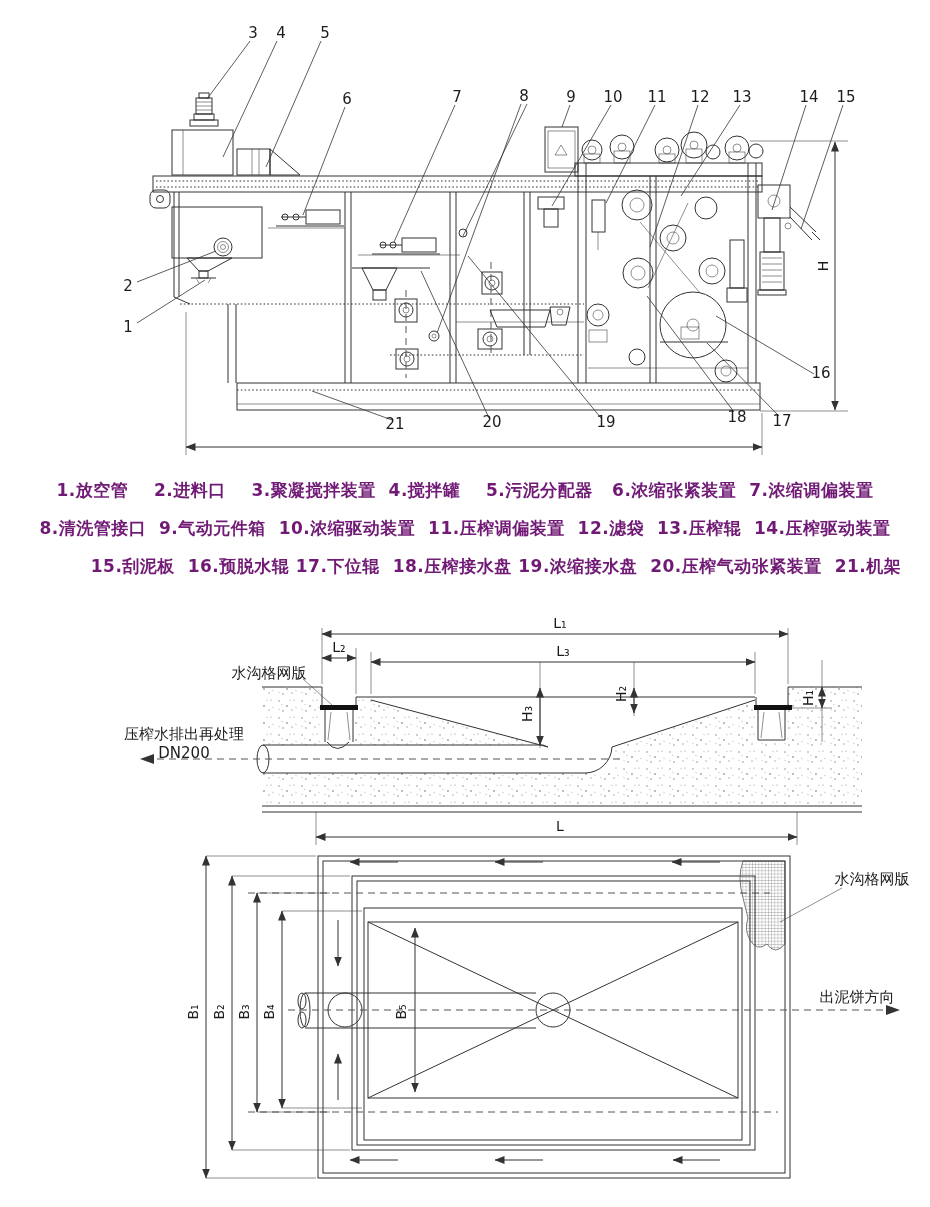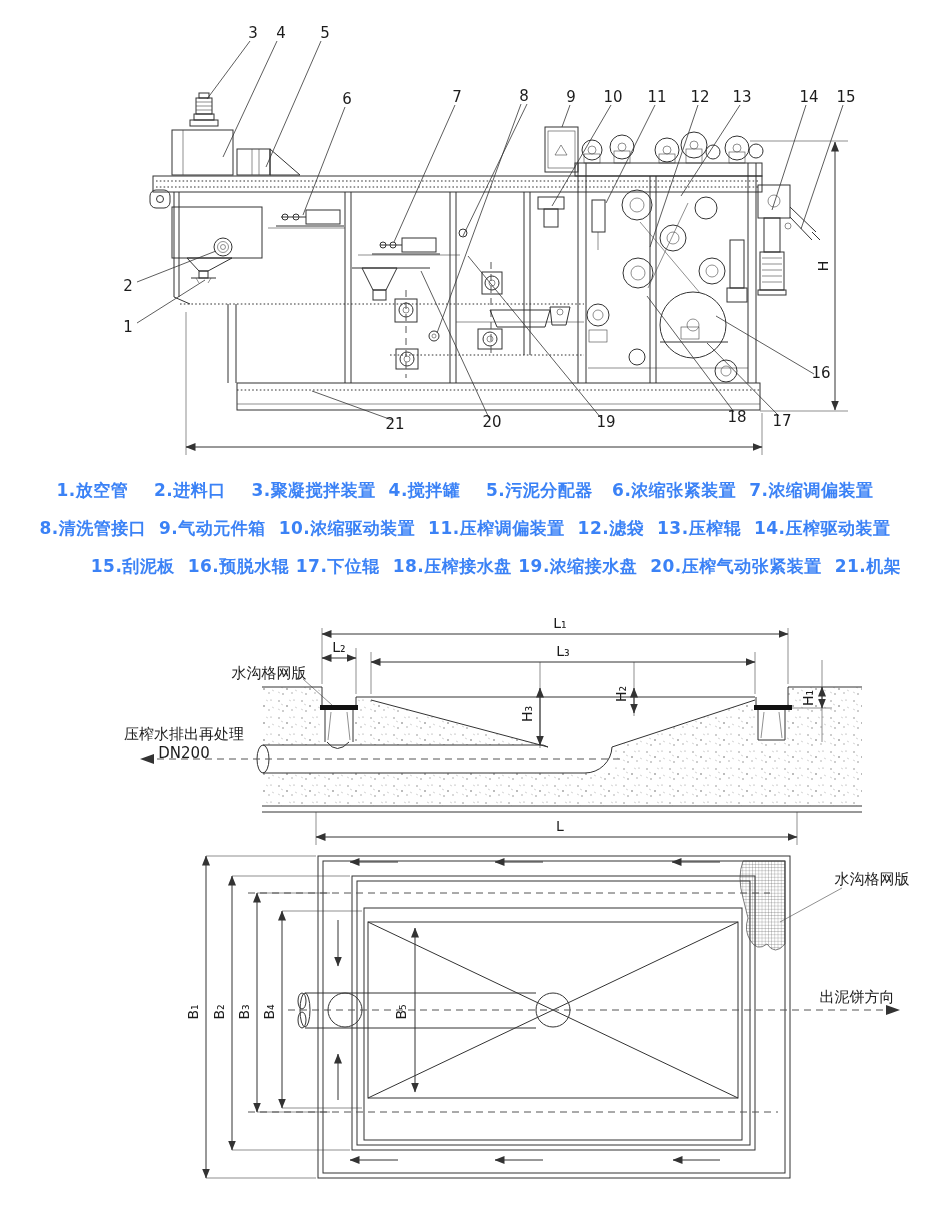--- a/index.html
+++ b/index.html
@@ -11,21 +11,21 @@
   .fn{stroke:#444;stroke-width:.6;fill:none;}
   .dot{stroke:#333;stroke-width:1;fill:none;stroke-dasharray:1.6 2.2;}
   .dsh{stroke:#555;stroke-width:1;fill:none;stroke-dasharray:7 5;}
   .wht{fill:#fff;stroke:none;}
   .dim{stroke:#333;stroke-width:1;fill:none;marker-start:url(#arr);marker-end:url(#arr);}
   .ar{stroke:#333;stroke-width:1;fill:none;marker-end:url(#arr);}
   .lbl{font-size:14px;}
   .clo{font-size:15px;}
   .cn{font-size:15px;}
   .legend-line{position:absolute;left:0;width:930px;text-align:center;white-space:pre;
-               font-size:17px;font-weight:600;color:#3b82f6;letter-spacing:.5px;}
+               font-size:17px;font-weight:600;color:#701a75;letter-spacing:.5px;}
 </style>
 </head>
 <body>
 
 <div class="stage">
 <svg width="930" height="1207" viewBox="0 0 930 1207">
   <defs>
     <marker id="arr" viewBox="0 0 10 8" refX="9.5" refY="4" markerWidth="10" markerHeight="8" orient="auto-start-reverse">
       <path d="M0,0 L10,4 L0,8 z" fill="#333"></path>
     </marker>

